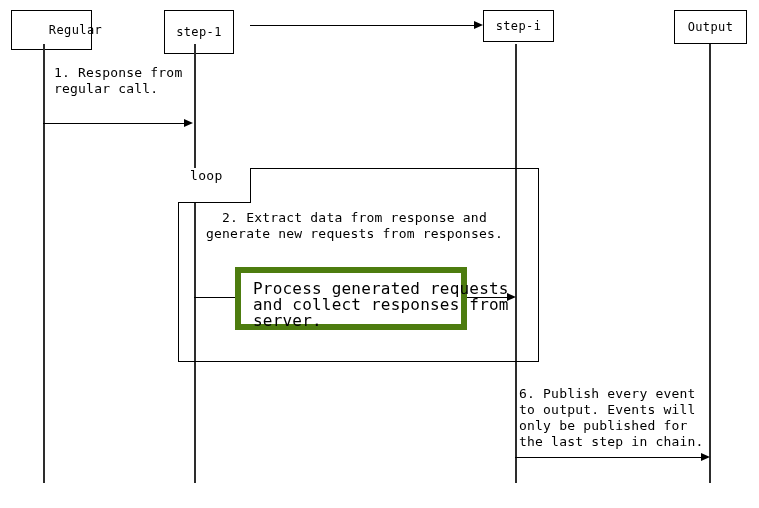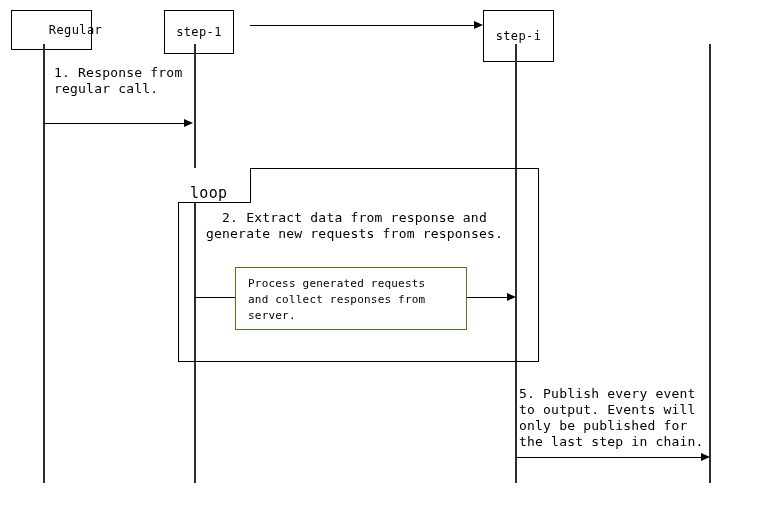--- a/index.html
+++ b/index.html
@@ -70,54 +70,57 @@
     border: 1px solid #000000;
     background: transparent;
   }
   .fragment-label {
     position: absolute;
     box-sizing: border-box;
     border-right: 1px solid #000000;
     border-bottom: 1px solid #000000;
     background: #ffffff;
     display: flex;
-    align-items: flex-end;
+    align-items: flex-start;
     padding-left: 12px;
-    font-size: 15px;
+    font-size: 13px;
     color: #000000;
     letter-spacing: 0.3px;
   }
 
   
   .note-box {
     position: absolute;
     box-sizing: border-box;
-    border: 1px solid #4d7c0f;
+    border: 6px solid #4d7c0f;
     background: #ffffff;
-    font-size: 11px;
+    font-size: 16px;
     line-height: 16px;
     color: #000000;
     white-space: pre;
     padding: 8px 0 0 12px;
     letter-spacing: 0.2px;
   }
 </style>
 </head>
 <body>
 
 <div id="diagram-root">
 
   <div class="participant-box" style="left:11px; top:10px; width:81px; height:40px;padding-left:48px;">
     <span>Regular</span>
   </div>
   <div class="participant-box" style="left:164px; top:10px; width:70px; height:44px;">
     <span>step-1</span>
   </div>
-  <div class="participant-box" style="left:483px; top:10px; width:71px; height:52px;">
+  <div class="participant-box" style="left:483px; top:10px; width:71px; height:32px;">
     <span>step-i</span>
+  </div>
+  <div class="participant-box" style="left:674px; top:10px; width:73px; height:34px;">
+    <span>Output</span>
   </div>
 
   <div class="lifeline" style="left:43px;  top:44px; height:439px;"></div>
   <div class="lifeline" style="left:194px; top:44px; height:439px;"></div>
   <div class="lifeline" style="left:515px; top:44px; height:439px;"></div>
   <div class="lifeline" style="left:709px; top:44px; height:439px;"></div>
 
   <div class="message-line" style="left:250px; top:25px; width:224px;"></div>
   <div class="arrow-head" style="left:474px; top:21px;"></div>
 
@@ -132,20 +135,20 @@
   </div>
   <div class="diagram-text" style="left:206px; top:210px;text-align:center;">2. Extract data from response and
 generate new requests from responses.</div>
 
   <div class="message-line" style="left:194px; top:297px; width:313px;"></div>
   <div class="note-box" style="left:235px; top:267px; width:232px; height:63px;">Process generated requests
 and collect responses from
 server.</div>
   <div class="arrow-head" style="left:507px; top:293px;"></div>
 
-  <div class="diagram-text" style="left:519px; top:386px;">5. Publish every event
+  <div class="diagram-text" style="left:519px; top:386px;">6. Publish every event
 to output. Events will
 only be published for
 the last step in chain.</div>
   <div class="message-line" style="left:515px; top:457px; width:186px;"></div>
   <div class="arrow-head" style="left:701px; top:453px;"></div>
 
 </div>
 
 </body></html>

